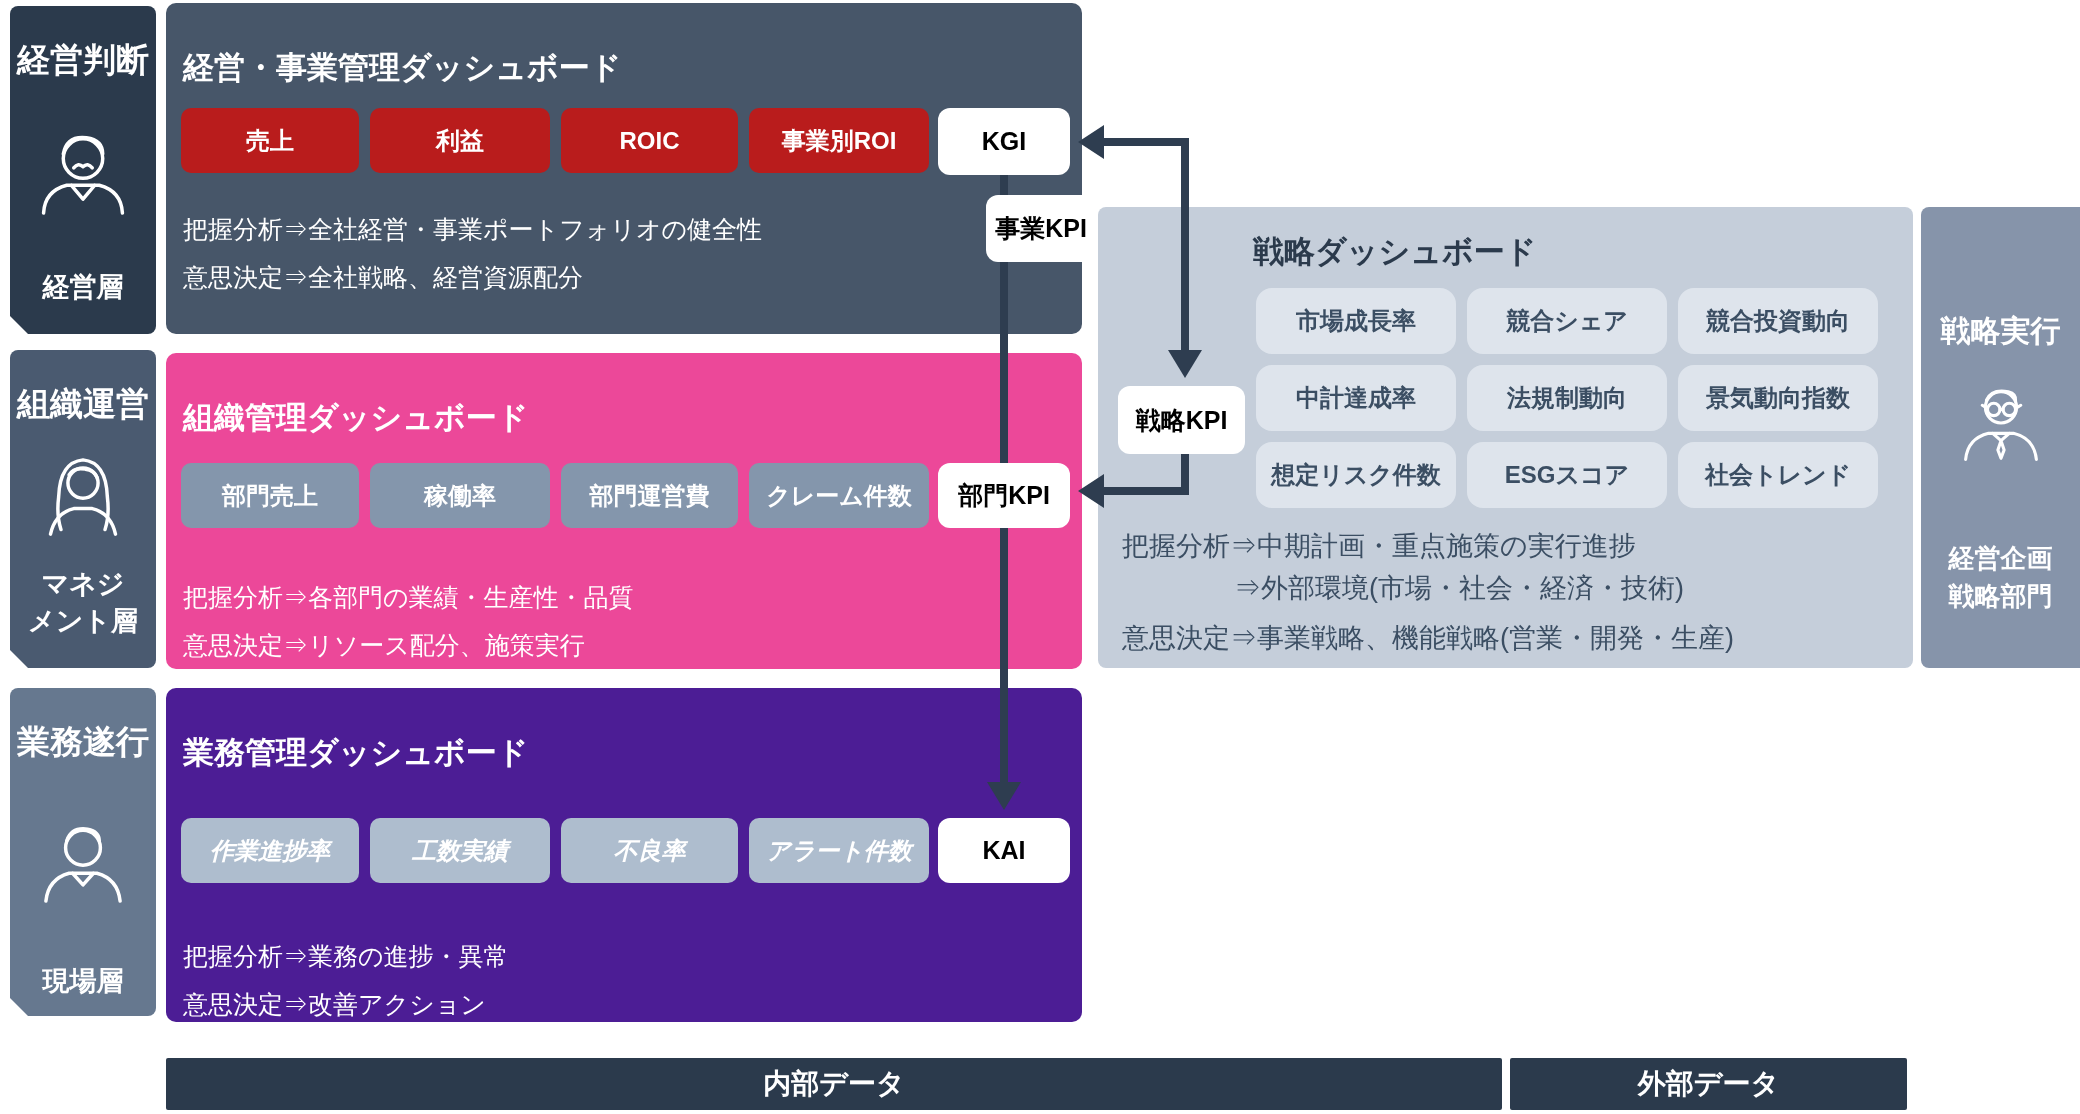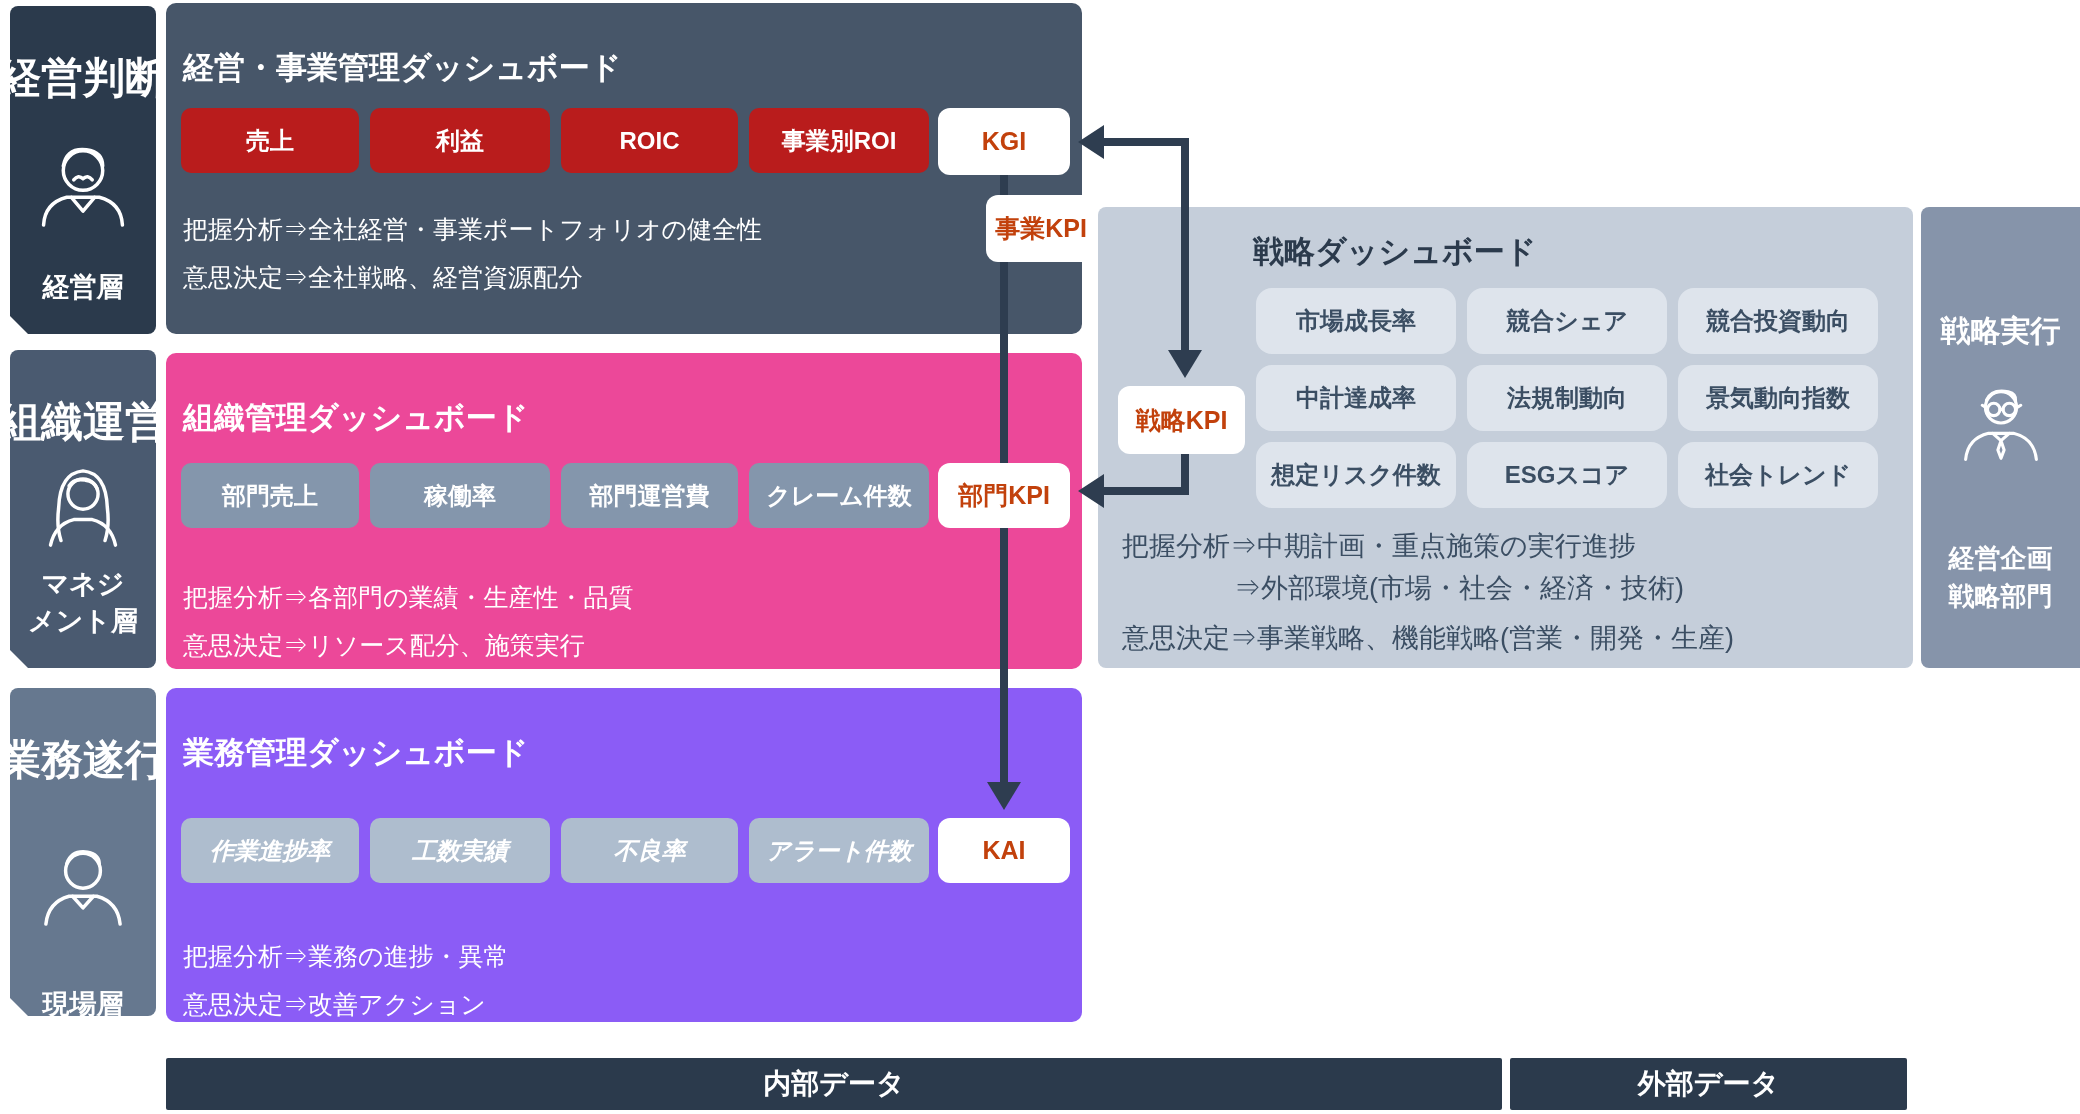--- a/index.html
+++ b/index.html
@@ -6,46 +6,46 @@
   .canvas{
     position:relative;width:2080px;height:1114px;background:#ffffff;
     font-family:"Liberation Sans",sans-serif;overflow:hidden;
   }
   
   .sidebox{
     position:absolute;left:10px;width:146px;background:#2b3a4c;color:#fff;
     border-radius:8px;display:flex;flex-direction:column;align-items:center;
     clip-path:polygon(0 0,100% 0,100% 100%,18px 100%,0 calc(100% - 18px));
   }
-  .sidebox .role{font-size:42px;font-weight:bold;letter-spacing:0;white-space:nowrap;margin-top:44px;}
+  .sidebox .role{font-size:33px;font-weight:bold;letter-spacing:0;white-space:nowrap;margin-top:32px;}
   .sidebox .icon{flex:1;display:flex;align-items:center;justify-content:center;}
   .sidebox .layer{font-size:27px;font-weight:bold;margin-bottom:28px;text-align:center;line-height:37px;white-space:nowrap;}
   #sidebox-exec{top:6px;height:328px;background:#2b3a4c;}
   #sidebox-mgmt{top:350px;height:318px;background:#4a5a70;}
   #sidebox-field{top:688px;height:328px;background:#66788f;gap:41px;}
   
   .panel{position:absolute;left:166px;width:916px;border-radius:10px;color:#fff;z-index:1;}
   #panel-exec {top:3px;height:331px;background:#475669;}
   #panel-org  {top:353px;height:316px;background:#ec4899;}
-  #panel-ops  {top:688px;height:334px;background:#8b5cf6;}
+  #panel-ops  {top:688px;height:334px;background:#4c1d95;}
   .panel .title{position:absolute;left:17px;top:44px;font-size:31px;font-weight:bold;white-space:nowrap;}
   .chip-row{position:absolute;left:15px;display:flex;gap:11px;}
   #panel-exec .chip-row{top:105px;}
   #panel-org  .chip-row{top:110px;}
   #panel-ops  .chip-row{top:130px;}
   .chip{height:65px;border-radius:10px;display:flex;align-items:center;justify-content:center;
         font-size:24px;font-weight:bold;white-space:nowrap;}
   .chip.w1{width:178px}.chip.w2{width:180px}.chip.w3{width:177px}.chip.w4{width:180px}
   #panel-exec .chip{background:#b91c1c;}
   #panel-org  .chip{background:#8496ac;}
   #panel-ops  .chip{background:#aebdce;font-style:italic;}
   .panel .line{position:absolute;left:17px;font-size:25px;font-weight:500;white-space:nowrap;margin-top:12px;}
   
   .white-chip{
-    position:absolute;background:#ffffff;color:#c2410c;border-radius:12px;
+    position:absolute;background:#ffffff;color:#000000;border-radius:12px;
     display:flex;align-items:center;justify-content:center;
     font-size:25px;font-weight:bold;z-index:10;white-space:nowrap;
   }
   #chip-kgi     {left:938px;top:108px;width:132px;height:67px;}
   #chip-bizkpi  {left:986px;top:195px;width:110px;height:67px;}
   #chip-deptkpi {left:938px;top:463px;width:132px;height:65px;}
   #chip-kai     {left:938px;top:818px;width:132px;height:65px;}
   #chip-strkpi  {left:1118px;top:386px;width:127px;height:68px;}
   
   #panel-strategy{

